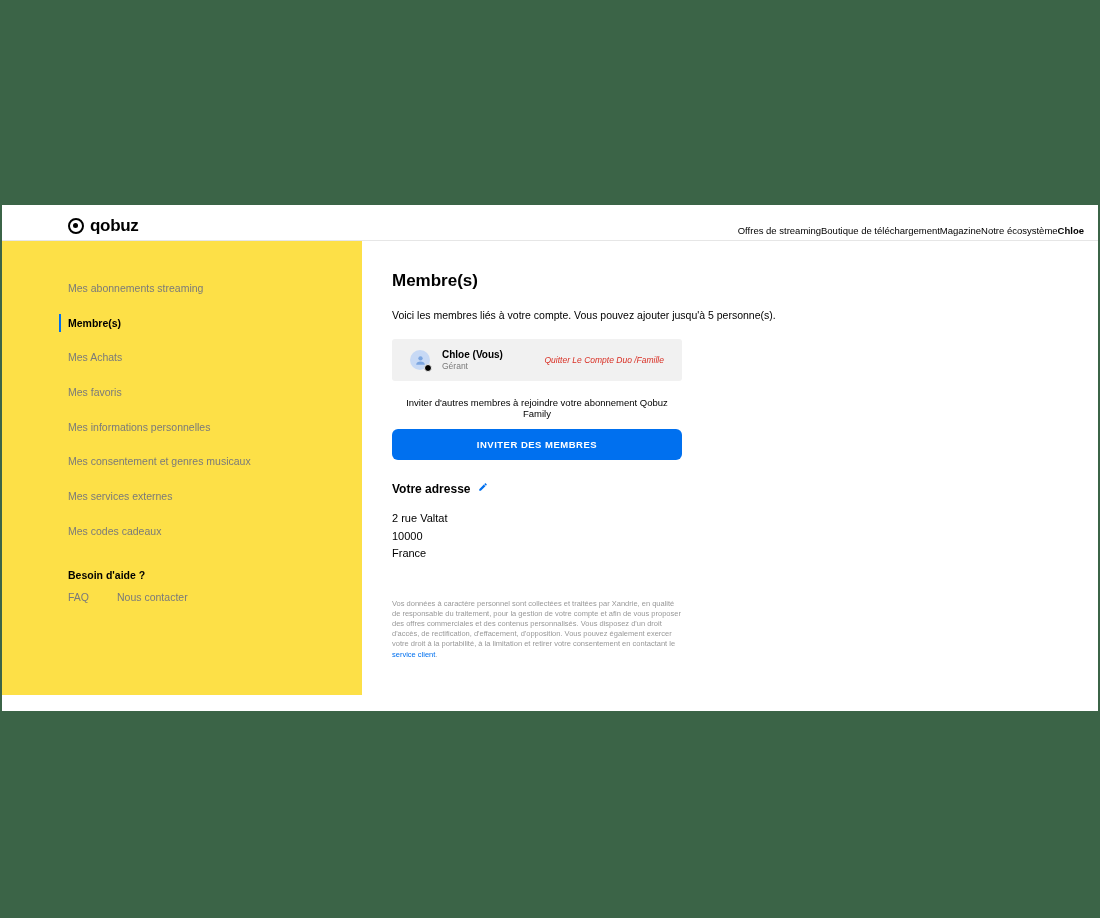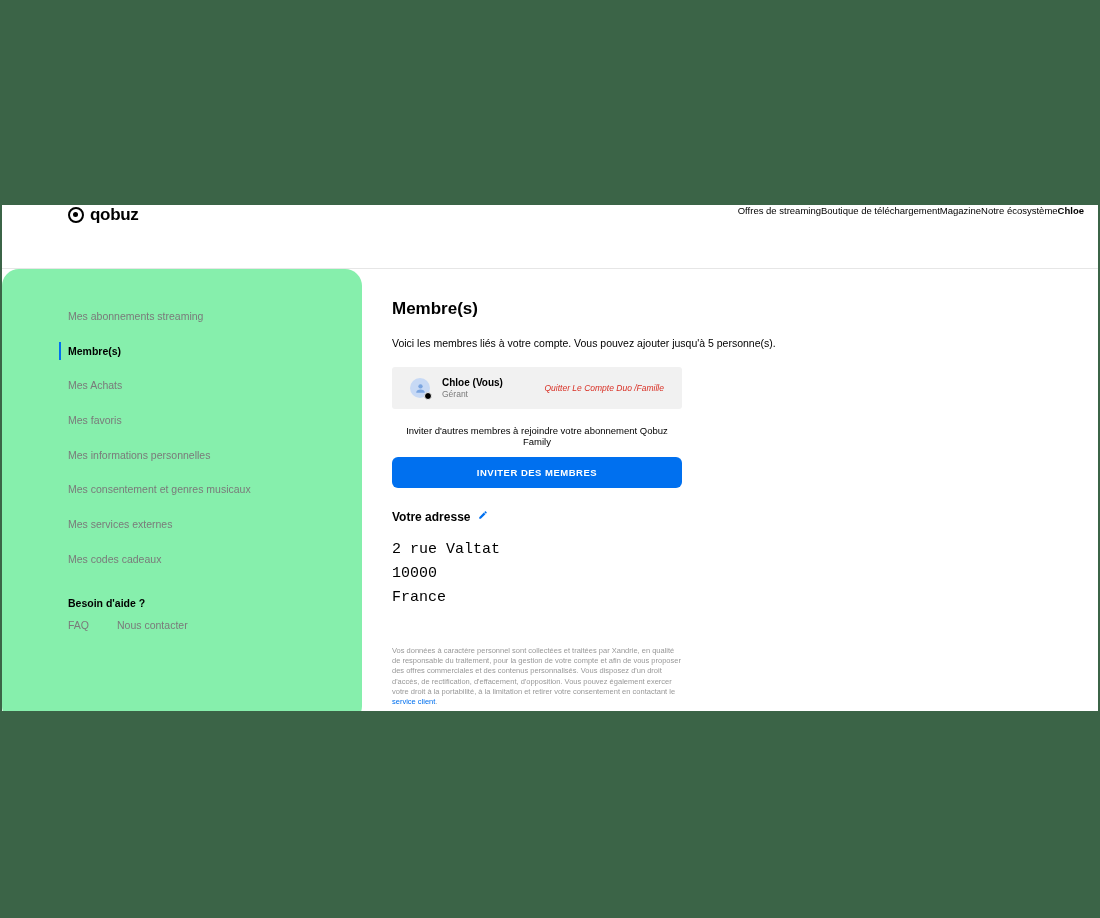--- a/index.html
+++ b/index.html
@@ -13,24 +13,24 @@
   .app-window {
     position: absolute;
     top: 205px;
     left: 2px;
     width: 1096px;
     height: 506px;
     background: #fff;
     overflow: hidden;
   }
   .header {
-    height: 64px;
+    height: 36px;
     border-bottom: 1px solid #e6e6e6;
     display: flex;
-    align-items: flex-start;
+    align-items: flex-end;
     padding: 0 14px 4px 66px;
     justify-content: space-between;
   }
   .logo {
     display: flex;
     align-items: center;
     gap: 6px;
     font-weight: 700;
     font-size: 17px;
     color: #000;
@@ -58,23 +58,22 @@
     color: #000;
   }
   .nav a { color: #000; text-decoration: none; cursor: pointer; }
   .nav a.user { font-weight: 700; }
   .body {
     display: flex;
     height: calc(100% - 52px);
   }
   .sidebar {
     width: 360px;
-    background: #86efac;
+    background: #fde047;
     padding: 30px 0 0 0;
-    border-radius: 17px;
   }
   .sidebar-item {
     padding: 10px 0 10px 66px;
     font-size: 10.5px;
     color: #7a7a7a;
     cursor: pointer;
     line-height: 1.4;
     position: relative;
   }
   .sidebar-item.active {
@@ -180,24 +179,23 @@
   .section-title h2 {
     font-size: 12px;
     font-weight: 700;
     color: #000;
   }
   .edit-icon {
     display: inline-flex;
     cursor: pointer;
   }
   .address-line {
-    font-size: 15px;
+    font-size: 11px;
     color: #000;
     line-height: 1.6;
-    font-family: Liberation Mono, monospace;
   }
   .legal {
     margin-top: 36px;
     font-size: 7.5px;
     color: #999;
     line-height: 1.35;
     width: 290px;
   }
   .legal a { color: #0070ef; text-decoration: none; cursor: pointer; }
 </style>

